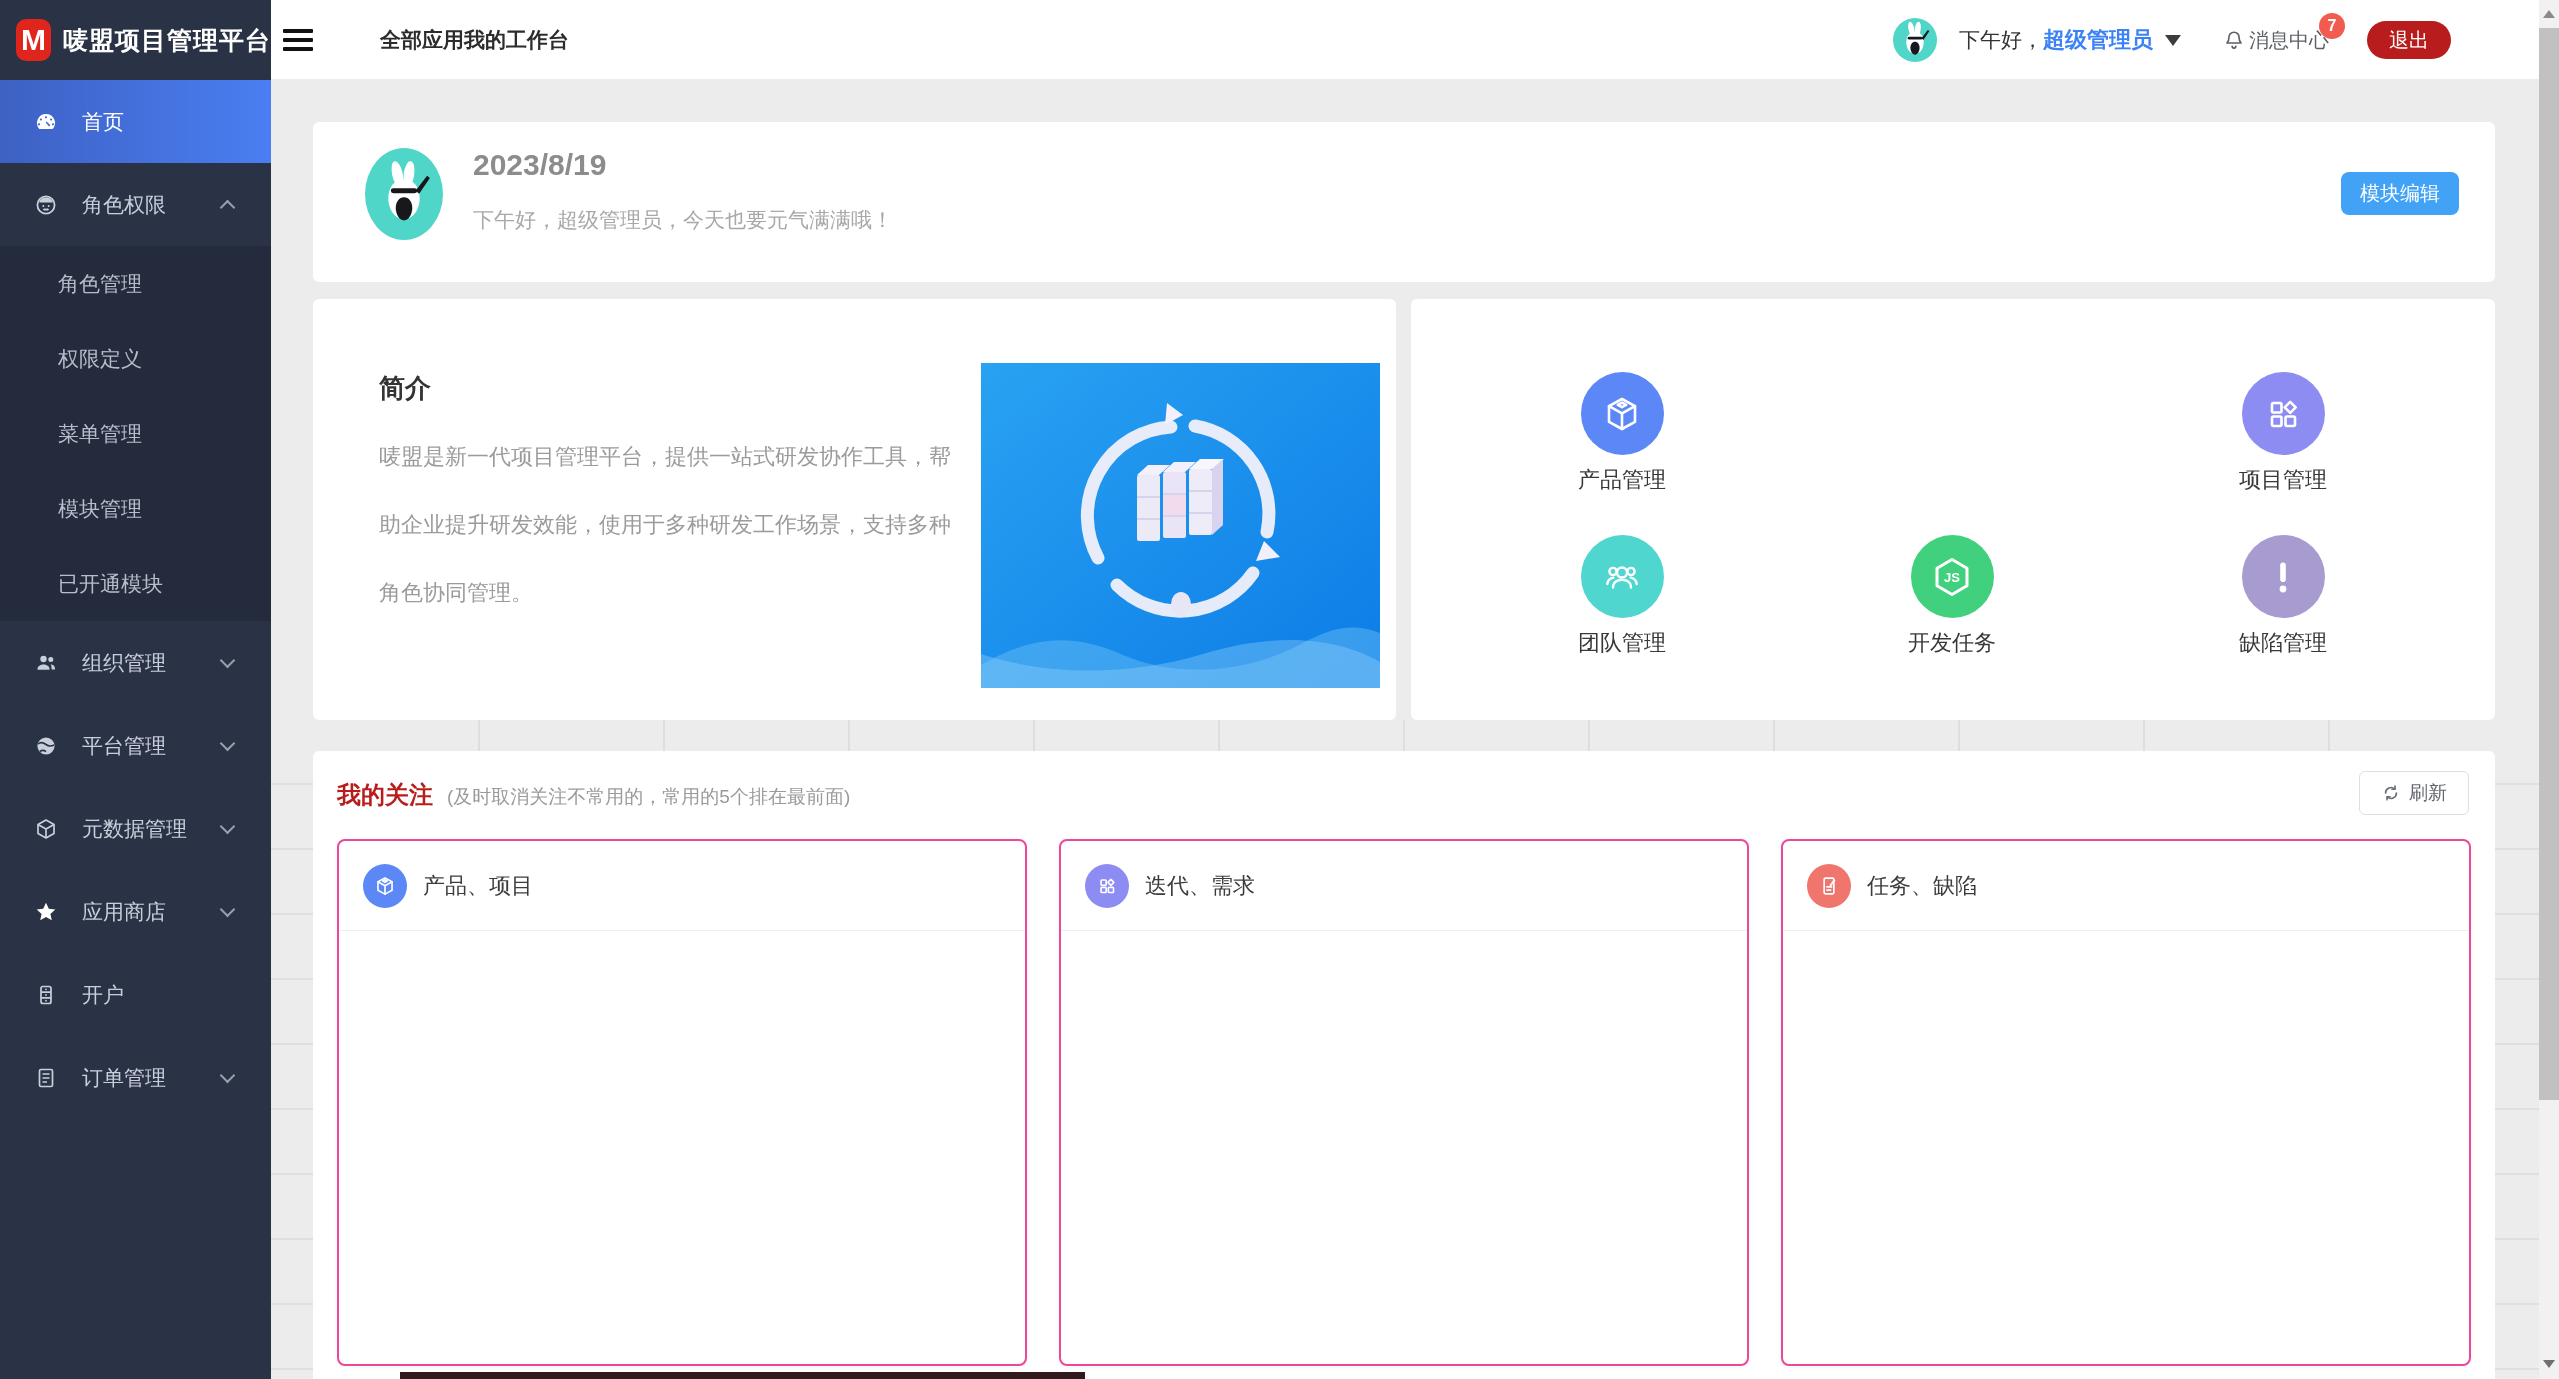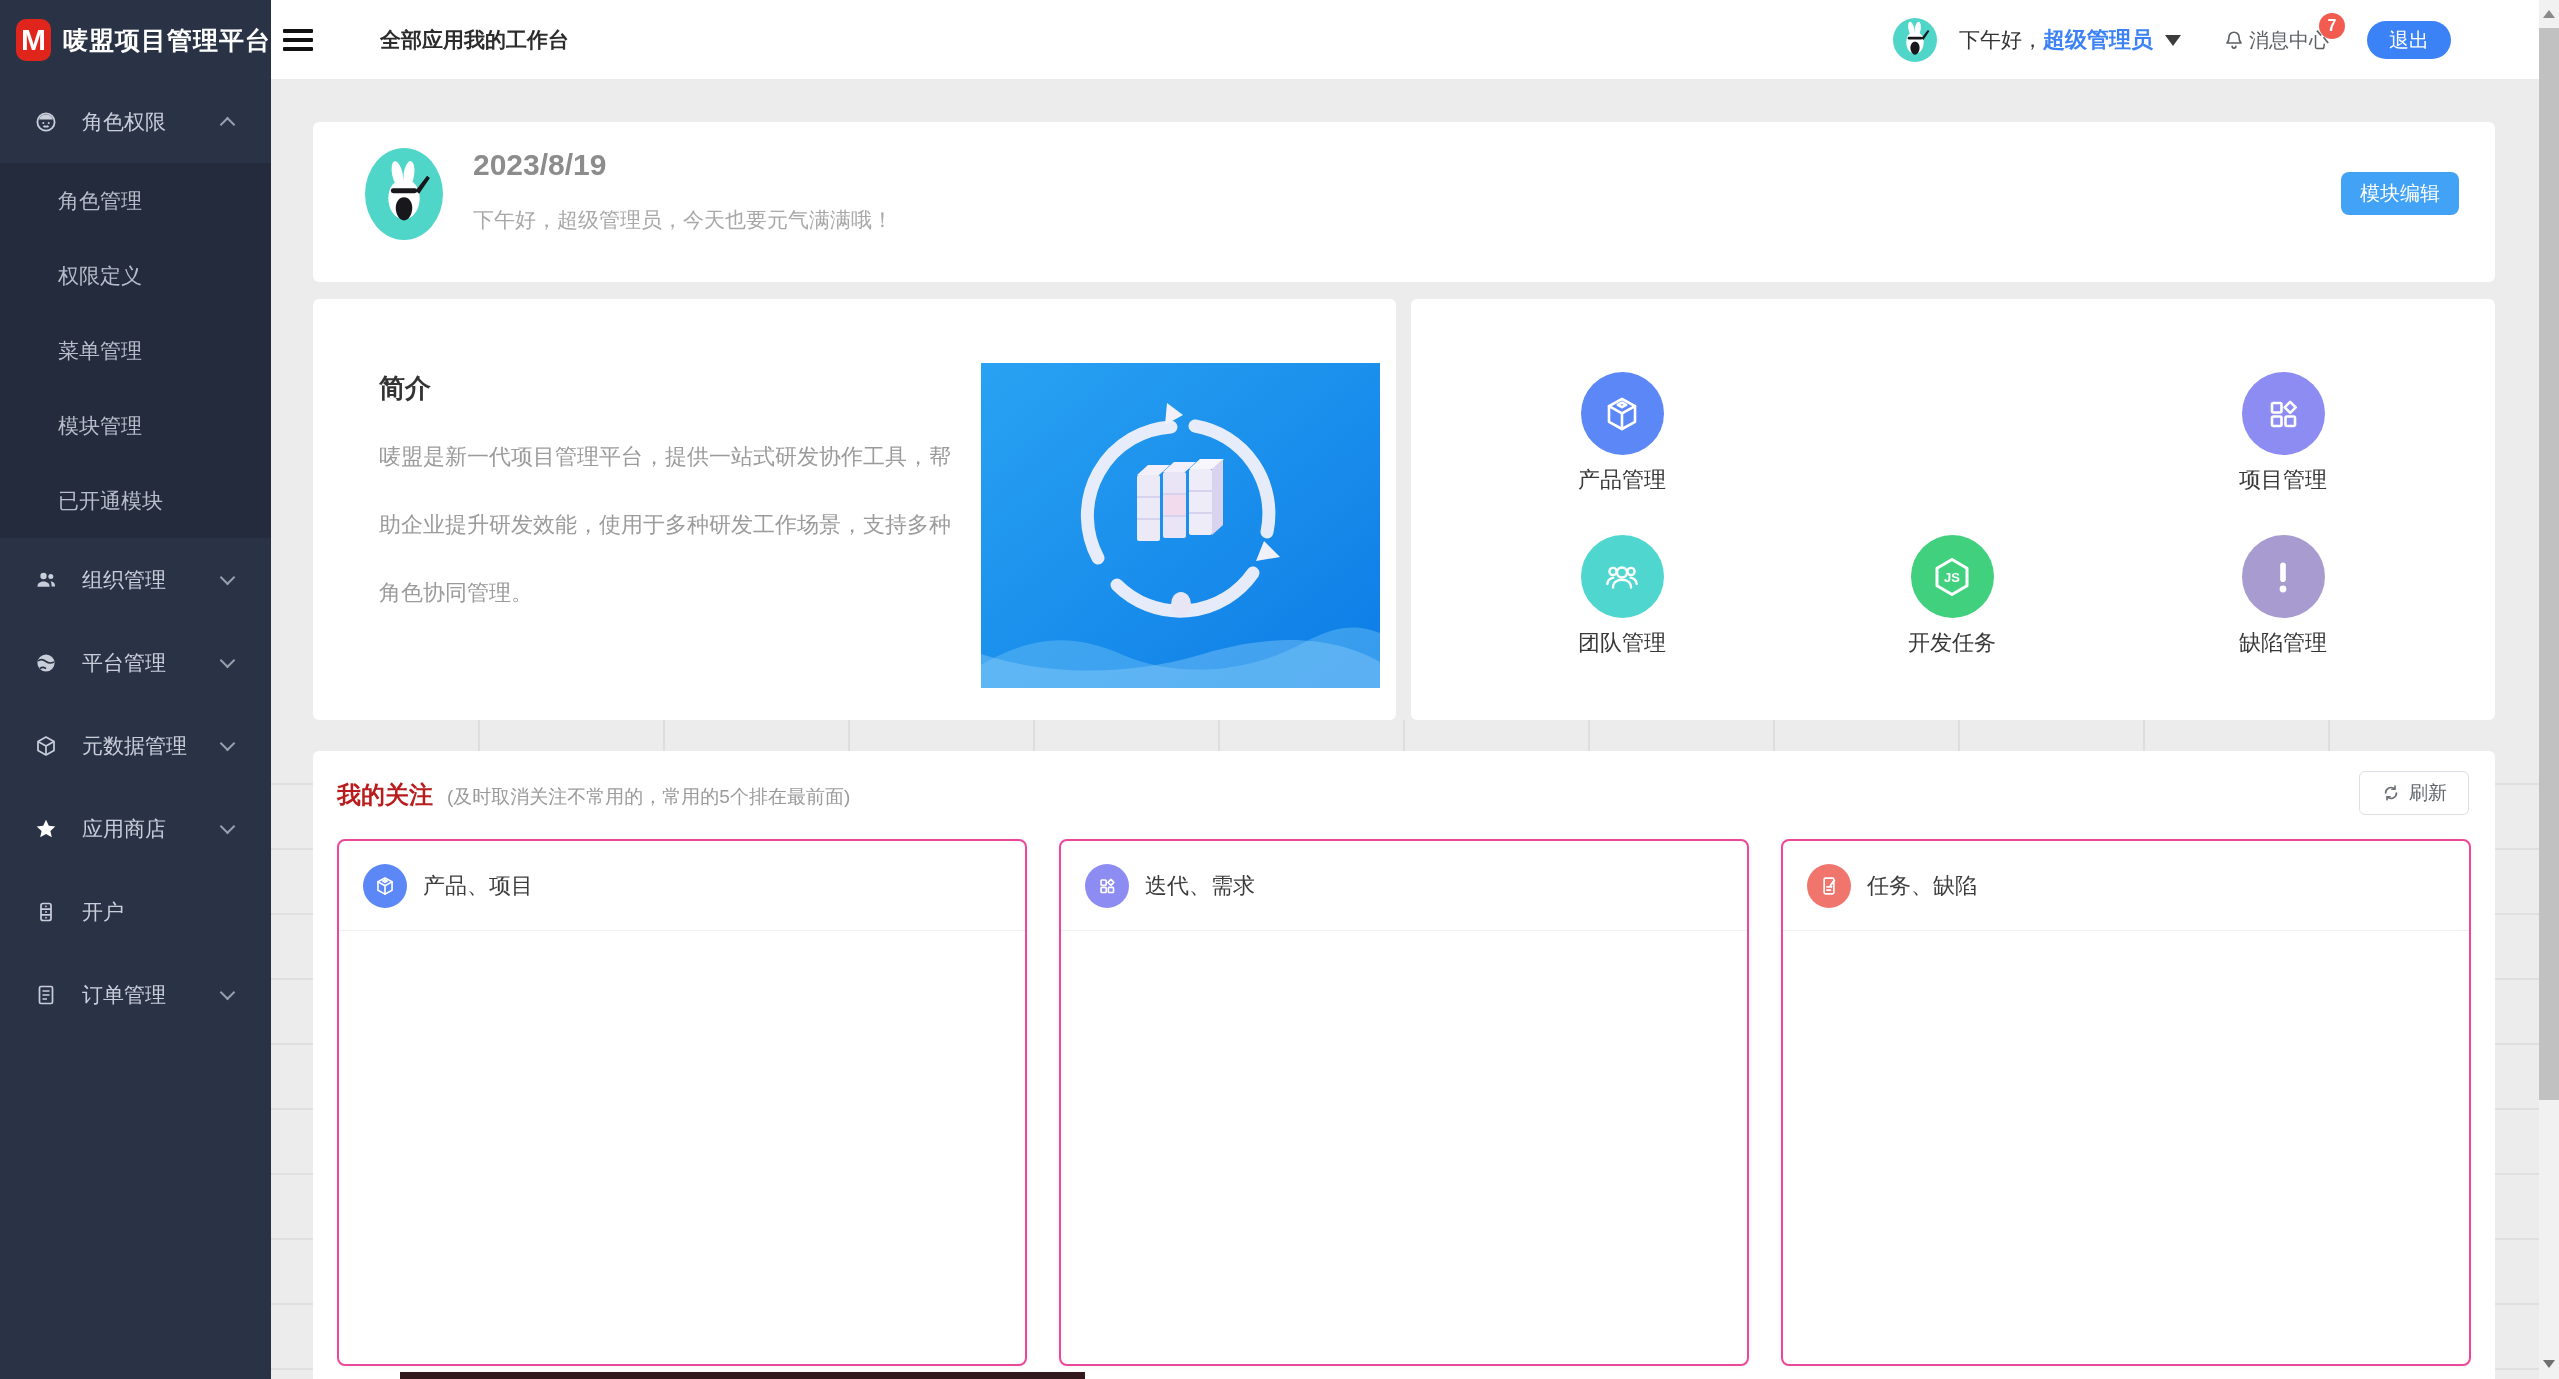--- a/index.html
+++ b/index.html
@@ -30,21 +30,21 @@
   .top-nav { position:absolute; left:109px; top:0; height:80px; display:flex; align-items:center; }
   .top-nav span { font-size:21px; font-weight:600; color:#2c2c2c; cursor:pointer; }
   .top-right { position:absolute; left:1622px; top:0; height:80px; display:flex; align-items:center; }
   .avatar { width:44px; height:44px; border-radius:50%; background:#4fd6c9; overflow:hidden; display:flex; align-items:center; justify-content:center; cursor:pointer; }
   .greet { margin-left:22px; font-size:21px; color:#333; white-space:nowrap; }
   .greet b { font-size:22px; color:#3b82f6; }
   .caret { margin-left:12px; width:0; height:0; border-left:8px solid transparent; border-right:8px solid transparent; border-top:11px solid #3c3c3c; cursor:pointer; }
   .msg { position:relative; margin-left:42px; display:flex; align-items:center; gap:4px; font-size:20px; color:#5c5f63; cursor:pointer; }
   .badge { position:absolute; right:-16px; top:-14px; width:26px; height:26px; border-radius:50%; background:#f25b50; color:#fff;
     font-size:16px; font-weight:bold; display:flex; align-items:center; justify-content:center; }
-  .logout { margin-left:38px; width:84px; height:38px; border:none; border-radius:19px; background:#3b82f6; color:#fff; font-size:20px; cursor:pointer; font-family:inherit; }
+  .logout { margin-left:38px; width:84px; height:38px; border:none; border-radius:19px; background:#b91c1c; color:#fff; font-size:20px; cursor:pointer; font-family:inherit; }
 
   
   .content { position:absolute; left:271px; top:80px; width:2268px; height:1299px; background:#ececec; overflow:hidden; }
   .card { background:#fff; border-radius:6px; position:absolute; }
 
   .welcome { left:42px; top:42px; width:2182px; height:160px; }
   .welcome-avatar { position:absolute; left:52px; top:26px; width:78px; height:92px; border-radius:50%; background:#4fd6c9; overflow:hidden; display:flex; align-items:center; justify-content:center; }
   .welcome-date { position:absolute; left:160px; top:26px; font-size:30px; font-weight:bold; color:#8c8c8c; }
   .welcome-greeting { position:absolute; left:160px; top:84px; font-size:21px; color:#a8a8a8; }
   .module-edit-btn { position:absolute; right:36px; top:50px; width:118px; height:43px; border:none; border-radius:8px; background:#41a2f6; color:#fff; font-size:20px; cursor:pointer; font-family:inherit; }
@@ -91,20 +91,28 @@
 <body>
 
 <div class="screen">
 
   <aside class="sidebar">
     <div class="logo">
       <div class="logo-badge">M</div>
       <div class="logo-title">唛盟项目管理平台</div>
     </div>
     <nav>
+      <div class="menu-item active">
+        <span class="mi-icon">
+          <svg width="24" height="24" viewBox="0 0 24 24">
+              <path fill="#ffffff" d="M12 4a9 9 0 0 0-6.7 15h13.4A9 9 0 0 0 12 4zm0 2.2a1.1 1.1 0 1 1 0 2.2 1.1 1.1 0 0 1 0-2.2zM6.9 8.4a1.1 1.1 0 1 1 0 2.2 1.1 1.1 0 0 1 0-2.2zm10.2 0a1.1 1.1 0 1 1 0 2.2 1.1 1.1 0 0 1 0-2.2zM5 13.2a1.1 1.1 0 1 1 0 2.2 1.1 1.1 0 0 1 0-2.2zm14 0a1.1 1.1 0 1 1 0 2.2 1.1 1.1 0 0 1 0-2.2zm-6.3-1.6 3.6 3.7-1.3 1.3-3.2-4.1z"></path>
+            </svg>
+        </span>
+        <span class="mi-label">首页</span>
+      </div>
       <div class="menu-item">
         <span class="mi-icon">
           <svg width="24" height="24" viewBox="0 0 24 24" fill="none" stroke="#c9cedb" stroke-width="1.8">
               <circle cx="12" cy="12" r="8.6"></circle>
               <path d="M5 9.6a7.4 7.4 0 0 1 14 0z" fill="#c9cedb" stroke="none"></path>
               <circle cx="9.3" cy="13" r="1" fill="#c9cedb" stroke="none"></circle>
               <circle cx="14.7" cy="13" r="1" fill="#c9cedb" stroke="none"></circle>
               <path d="M9.5 16c.8.8 4.2.8 5 0"></path>
             </svg>
         </span>

